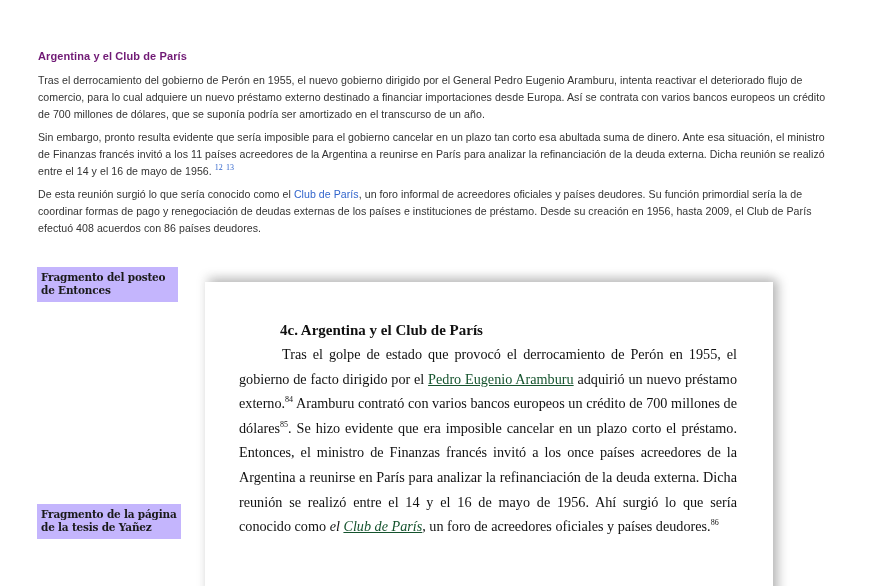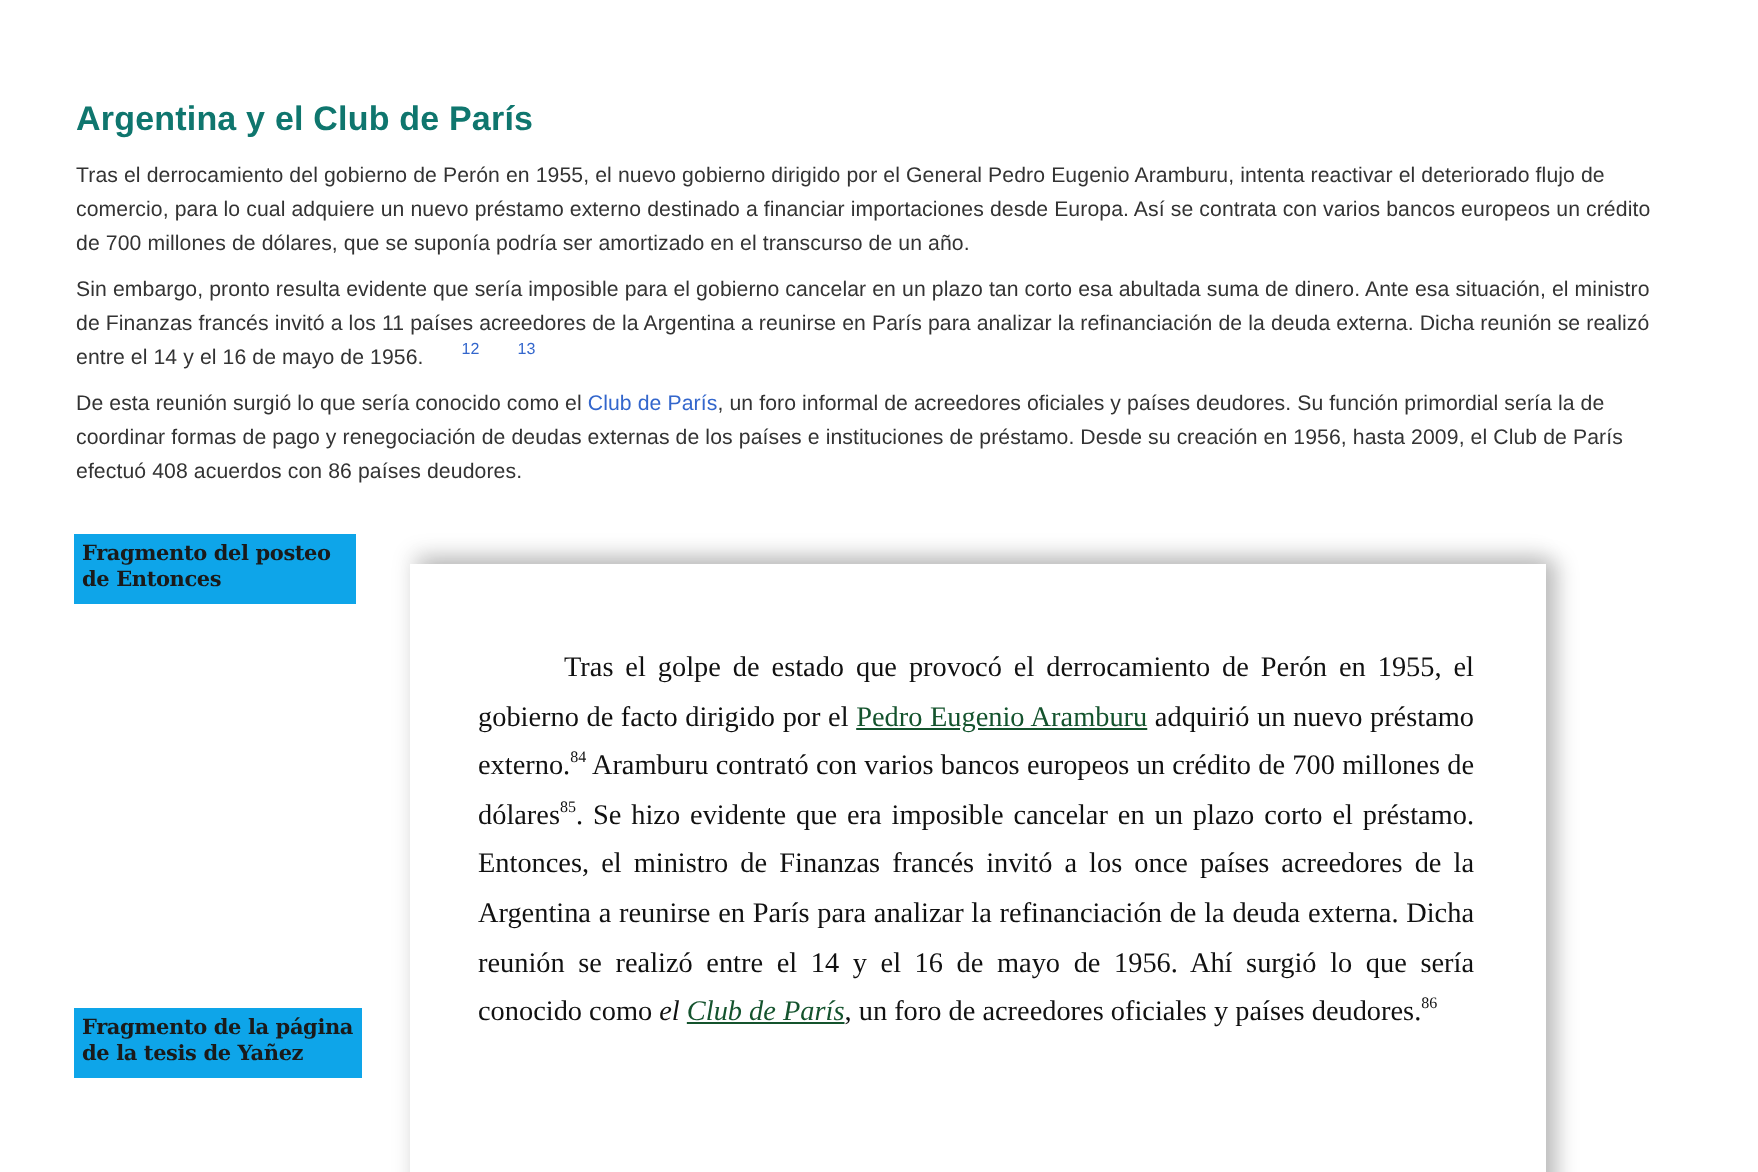--- a/index.html
+++ b/index.html
@@ -4,32 +4,32 @@
   <style>
     html, body { margin: 0; padding: 0; }
     body {
       width: 879px; height: 586px; background: #ffffff; position: relative; overflow: hidden;
       font-family: "Liberation Sans", sans-serif; color: #202122;
     }
     .wiki {
       position: absolute; left: 38px; top: 50px; width: 800px;
     }
     .wiki h2 {
-      font-family: "Liberation Sans", sans-serif; font-weight: bold; font-size: 17px;
-      margin: 0 0 10px 0; color: #0f766e; letter-spacing: 0.1px;
+      font-family: "Liberation Sans", sans-serif; font-weight: bold; font-size: 11px;
+      margin: 0 0 10px 0; color: #701a75; letter-spacing: 0.1px;
     }
     .wiki p {
       font-size: 10.6px; line-height: 17px; margin: 0 0 6px 0; color: #333;
       letter-spacing: 0.05px;
     }
     .wiki a { color: #3366cc; text-decoration: none; }
-    .wiki sup { font-size: 8px; color: #3366cc; vertical-align: 5px; line-height: 0; margin-left: 16px; }
+    .wiki sup { font-size: 8px; color: #3366cc; vertical-align: 5px; line-height: 0; margin-left: 0; font-family: Liberation Serif, serif; }
 
     .label {
-      position: absolute; background: #0ea5e9; color: #1a1a1a;
+      position: absolute; background: #c4b5fd; color: #1a1a1a;
       font-family: "DejaVu Serif", serif; font-weight: bold; font-size: 10.5px;
       line-height: 13px; padding: 4px 4px 5px 4px; letter-spacing: -0.2px;
     }
     .label-wiki { left: 37px; top: 267px; width: 133px; }
     .label-tesis { left: 37px; top: 504px; width: 136px; }
 
     .card-shadow-wrap {
       position: absolute; left: 205px; top: 282px; width: 568px; height: 320px;
       background: #fff;
       box-shadow: 6px -2px 10px rgba(0,0,0,0.22), 0 -6px 10px rgba(0,0,0,0.10);
@@ -61,19 +61,20 @@
 </section>
 
 <div class="label label-wiki">
   <div>Fragmento del posteo</div>
   <div>de Entonces</div>
 </div>
 
 <div class="card-shadow-wrap"></div>
 
 <section class="card">
+  <h3>4c. Argentina y el Club de París</h3>
   <p><span>Tras el golpe de estado que provocó el derrocamiento de Perón en 1955, el gobierno de facto dirigido por el </span><a href="#">Pedro Eugenio Aramburu</a><span> adquirió un nuevo préstamo externo.</span><sup>84</sup><span> Aramburu contrató con varios bancos europeos un crédito de 700 millones de dólares</span><sup>85</sup><span>. Se hizo evidente  que era imposible cancelar en un plazo corto el préstamo. Entonces, el ministro de Finanzas francés invitó a los once países acreedores de la Argentina a reunirse en París para analizar la refinanciación de la deuda externa. Dicha reunión se realizó entre el 14 y el 16 de mayo de 1956. Ahí surgió lo que sería conocido como </span><em>el</em> <em><a href="#">Club de París</a></em><span>, un foro de acreedores oficiales y países deudores.</span><sup>86</sup></p>
 </section>
 
 <div class="label label-tesis">
   <div>Fragmento de la página</div>
   <div>de la tesis de Yañez</div>
 </div>
 
 </body></html>

